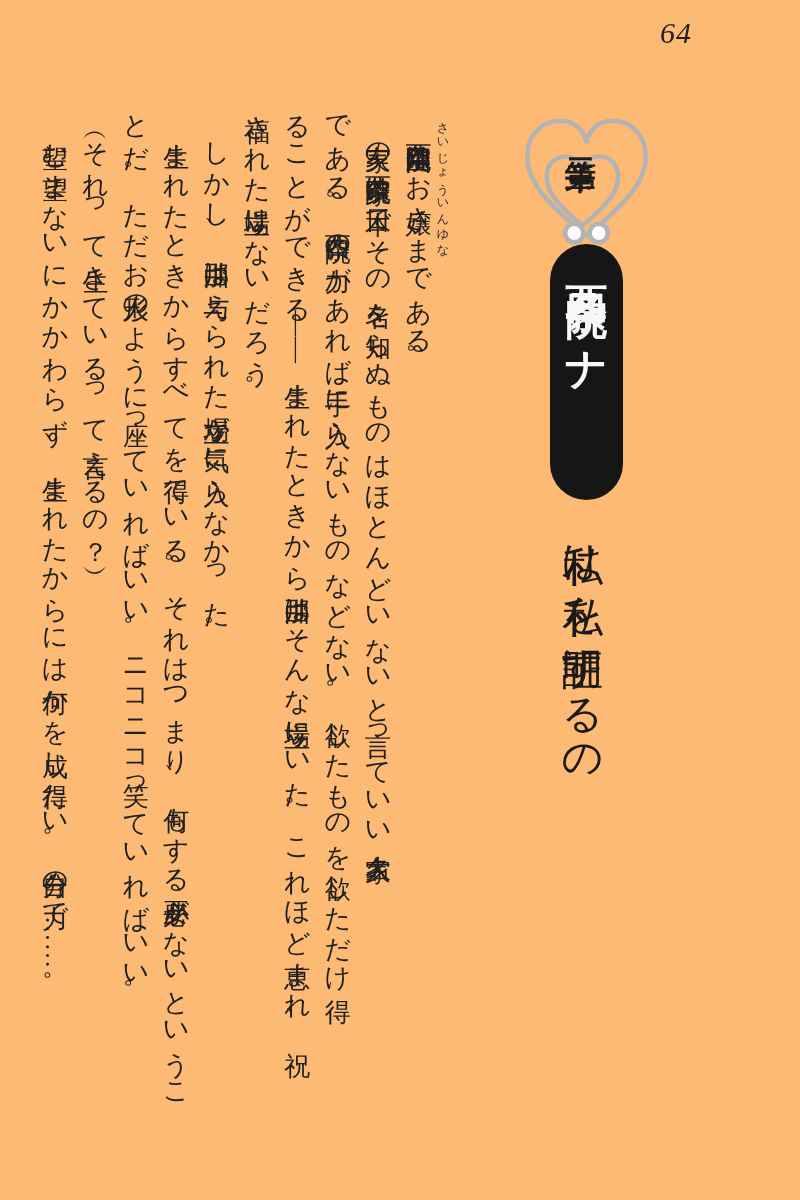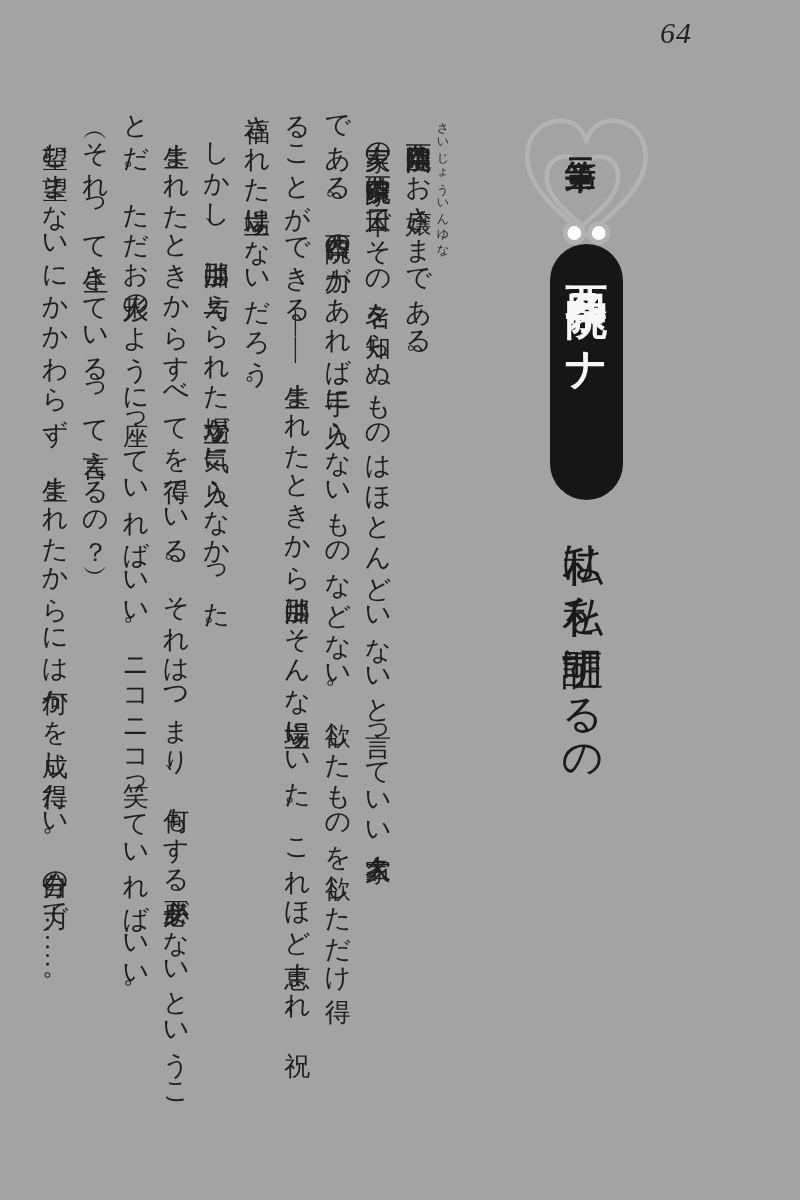--- a/index.html
+++ b/index.html
@@ -1,17 +1,17 @@
 <!DOCTYPE html>
 <html><head>
 <meta charset="utf-8">
 <style>
   html,body{margin:0;padding:0;background:#e8e8e8;}
   .page{
-    position:relative;width:800px;height:1200px;background:#a3a3a3;
+    position:relative;width:800px;height:1200px;background:#fdba74;
     font-family:"Liberation Serif","DejaVu Serif",serif;color:#1f1f1f;
     overflow:hidden;margin:0 auto;
   }
   .vtext{writing-mode:vertical-rl;text-orientation:mixed;}
   .page-number{
     position:absolute;left:660px;top:16px;font-size:30px;font-style:italic;
     letter-spacing:1px;color:#222;
   }
   .ornament{position:absolute;left:513px;top:110px;width:148px;height:146px;}
   .chapter-label{

